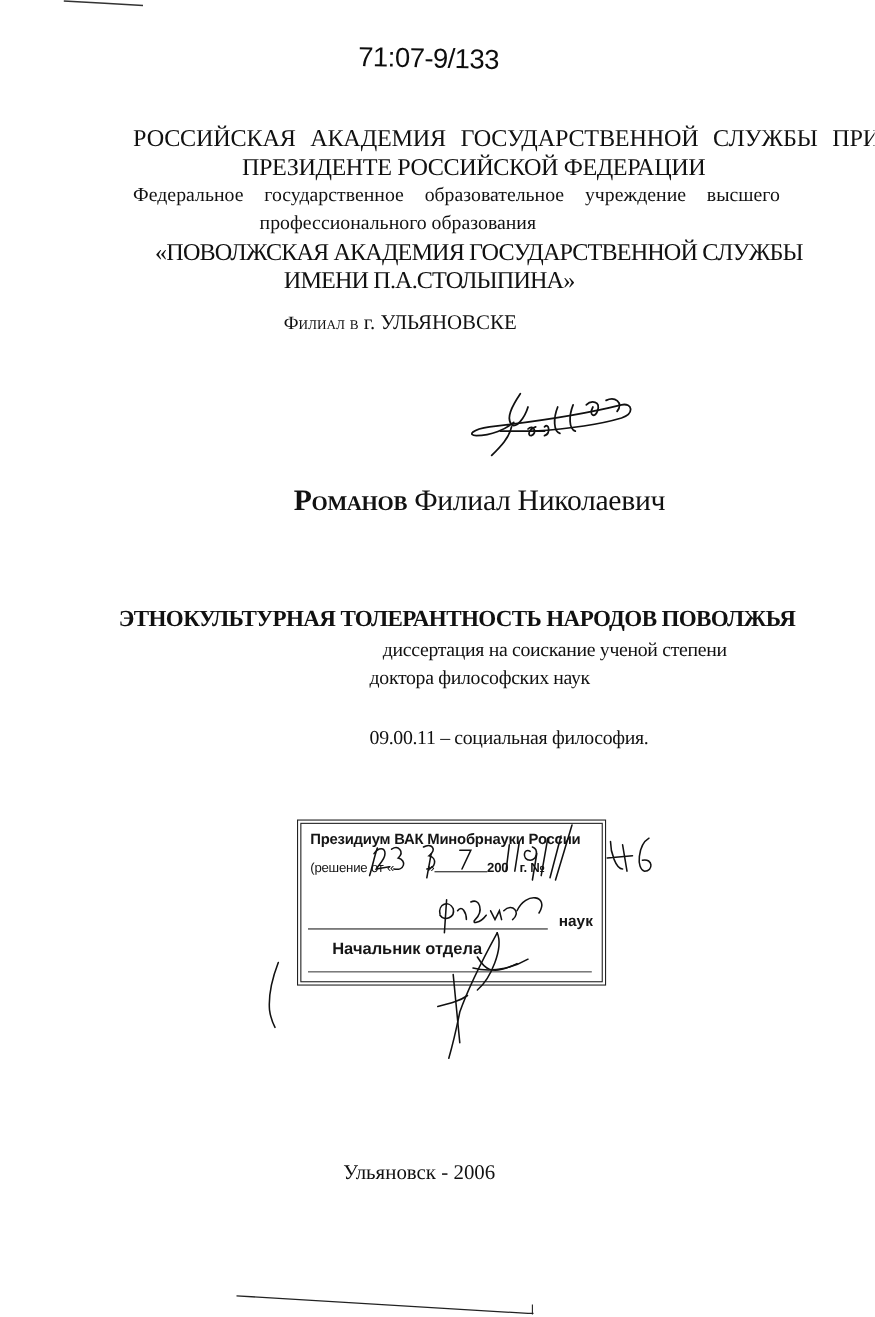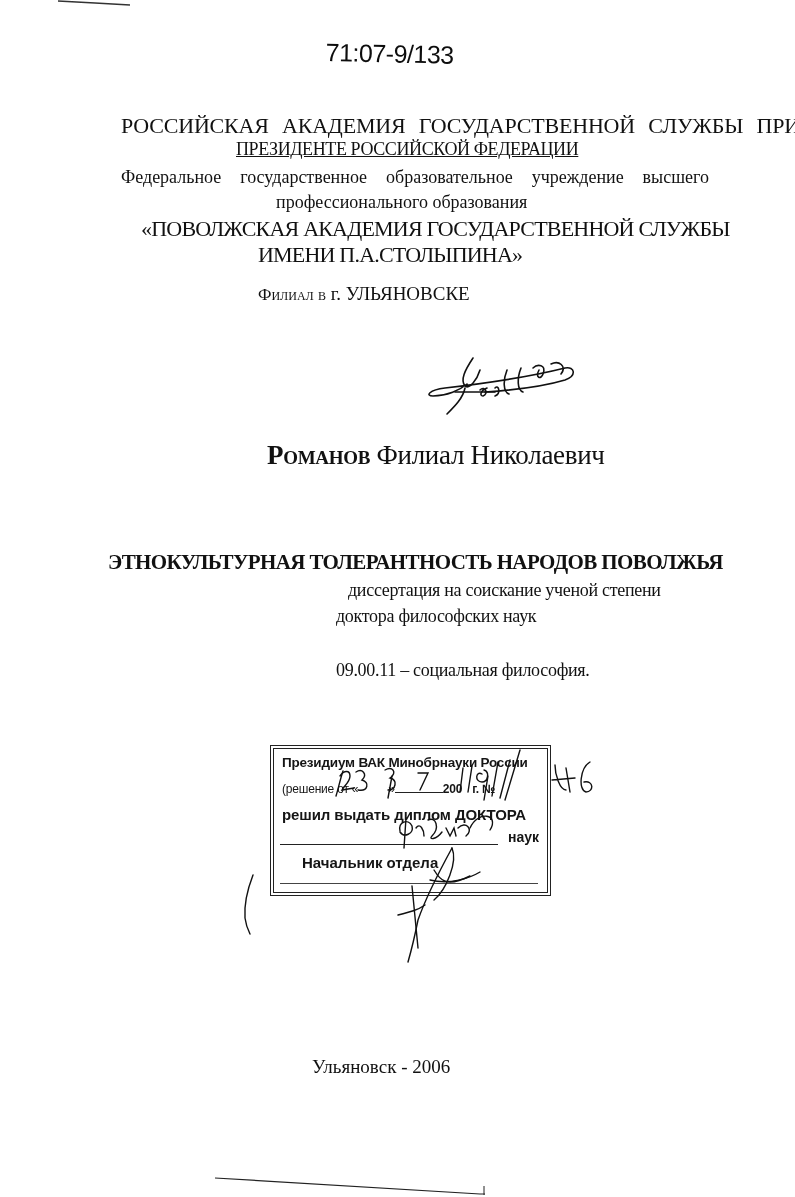--- a/index.html
+++ b/index.html
@@ -27,36 +27,34 @@
       color: #0d0d0d;
     }
 
     .org-line1 {
       left: 121px; top: 113px;
       font-size: 22px;
       word-spacing: 8px;
       letter-spacing: -0.2px;
     }
     .org-line2 {
-      left: 236px; top: 139px;
-      font-size: 18px;
+      left: 220px; top: 139px;
+      font-size: 22px;
       letter-spacing: -0.4px;
-      text-decoration: underline;
     }
     .fed-line1 {
       left: 121px; top: 167px;
       font-size: 18px;
       width: 588px;
       display: flex;
       justify-content: space-between;
     }
     .fed-line2 {
       left: 236px; top: 192px;
       font-size: 18px;
-      margin-left: 40px;
     }
     .pov-line1 {
       left: 141px; top: 216px;
       font-size: 22px;
       letter-spacing: -0.8px;
     }
     .pov-line2 {
       left: 258px; top: 242px;
       font-size: 22px;
       letter-spacing: -0.8px;
@@ -201,21 +199,20 @@
 <div class="abs title">ЭТНОКУЛЬТУРНАЯ ТОЛЕРАНТНОСТЬ НАРОДОВ ПОВОЛЖЬЯ</div>
 <div class="abs diss-line1">диссертация на соискание ученой степени</div>
 <div class="abs diss-line2">доктора философских наук</div>
 <div class="abs specialty">09.00.11 – социальная философия.</div>
 
 <div class="abs stamp">
   <div class="s-line s1">Президиум ВАК Минобрнауки России</div>
   <div class="s-line s2">
     <span>(решение от «</span><span style="display:inline-block;width:30px"></span><span>»</span><span style="display:inline-block;width:48px;border-bottom:1px solid #222"></span><b>200</b><span style="display:inline-block;width:10px"></span><b>г. №</b>
   </div>
-  <div class="s-line s3">решил выдать диплом ДОКТОРА</div>
   <div class="s4-line"></div>
   <div class="s-line s4">наук</div>
   <div class="s-line s5">Начальник отдела</div>
   <div class="s6-line"></div>
 </div>
 
 <svg class="abs handwriting" viewBox="0 0 795 1197">
   <g stroke="#111" stroke-width="1.4" fill="none" stroke-linecap="round">
 
     <path d="M343 771 C340 780, 338 790, 336 796"></path>

